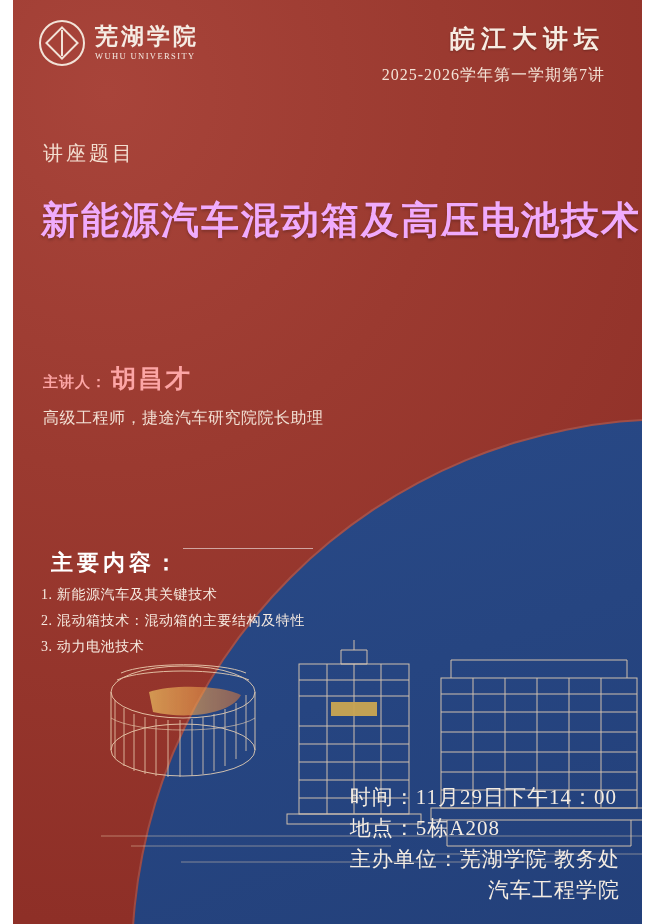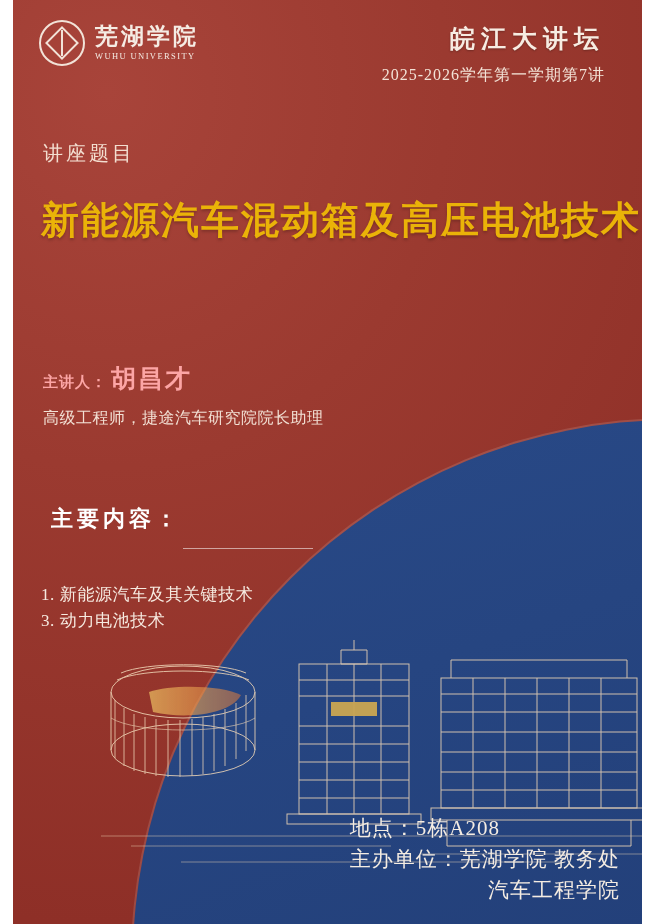--- a/index.html
+++ b/index.html
@@ -119,21 +119,21 @@
     color: #f3ded0;
     font-size: 20px;
     letter-spacing: 3px;
     font-family: "Liberation Serif", serif;
     text-align: center;
   }
   .lecture-title {
     position: absolute;
     left: 28px; top: 196px;
     width: 610px;
-    color: #eab308;
+    color: #f0abfc;
     font-family: "Liberation Serif", serif;
     font-size: 38px;
     font-weight: bold;
     letter-spacing: 2px;
     line-height: 1.3;
     text-shadow: 0 2px 3px rgba(0,0,0,0.22);
   }
   
   .speaker-line {
     position: absolute;
@@ -159,40 +159,40 @@
     position: absolute;
     left: 30px; top: 408px;
     color: #f2e0d4;
     font-size: 16px;
     letter-spacing: 0.5px;
     font-family: "Liberation Serif", serif;
   }
   
   .content-head {
     position: absolute;
-    left: 38px; top: 504px;
+    left: 38px; top: 548px;
     color: #ffffff;
     font-family: "Liberation Serif", serif;
     font-size: 22px;
     font-weight: bold;
     letter-spacing: 4px;
   }
   .content-rule {
     position: absolute;
     left: 170px; top: 548px;
     width: 130px;
     height: 1px;
     background: rgba(255,255,255,0.55);
   }
   .content-list {
     position: absolute;
     left: 28px; top: 582px;
     color: #f6eae0;
     font-family: "Liberation Serif", serif;
-    font-size: 17px;
+    font-size: 14px;
     line-height: 26px;
     letter-spacing: 0.6px;
   }
   .content-list div { white-space: nowrap; }
   
   .artwork {
     position: absolute;
     left: 78px;
     top: 640px;
     width: 578px;
@@ -242,20 +242,21 @@
   <div class="speaker-line">
     <span class="speaker-label">主讲人：</span>
     <span class="speaker-name">胡昌才</span>
   </div>
   <div class="speaker-title">高级工程师，捷途汽车研究院院长助理</div>
 
   <div class="content-head">主要内容：</div>
   <div class="content-rule"></div>
   <div class="content-list">
     <div>1. 新能源汽车及其关键技术</div>
+    <div>2. 混动箱技术：混动箱的主要结构及特性</div>
     <div>3. 动力电池技术</div>
   </div>
 
   <div class="artwork">
     <svg width="578" height="250" viewBox="0 0 578 250" fill="none">
       <defs>
         <linearGradient id="goldGrad" x1="0" y1="0" x2="1" y2="0">
           <stop offset="0%" stop-color="#f0c665" stop-opacity="0.95"></stop>
           <stop offset="100%" stop-color="#e07a3c" stop-opacity="0.75"></stop>
         </linearGradient>
@@ -333,18 +334,19 @@
           <path d="M10 196 H568"></path>
           <path d="M40 206 H300"></path>
           <path d="M330 214 H560"></path>
           <path d="M90 222 H470"></path>
         </g>
       </g>
     </svg>
   </div>
 
   <div class="info">
+    <div class="row">时间：11月29日下午14：00</div>
     <div class="row">地点：5栋A208</div>
     <div class="row">主办单位：芜湖学院 教务处</div>
     <div class="row last">汽车工程学院</div>
   </div>
 
 </div>
 
 </body></html>

